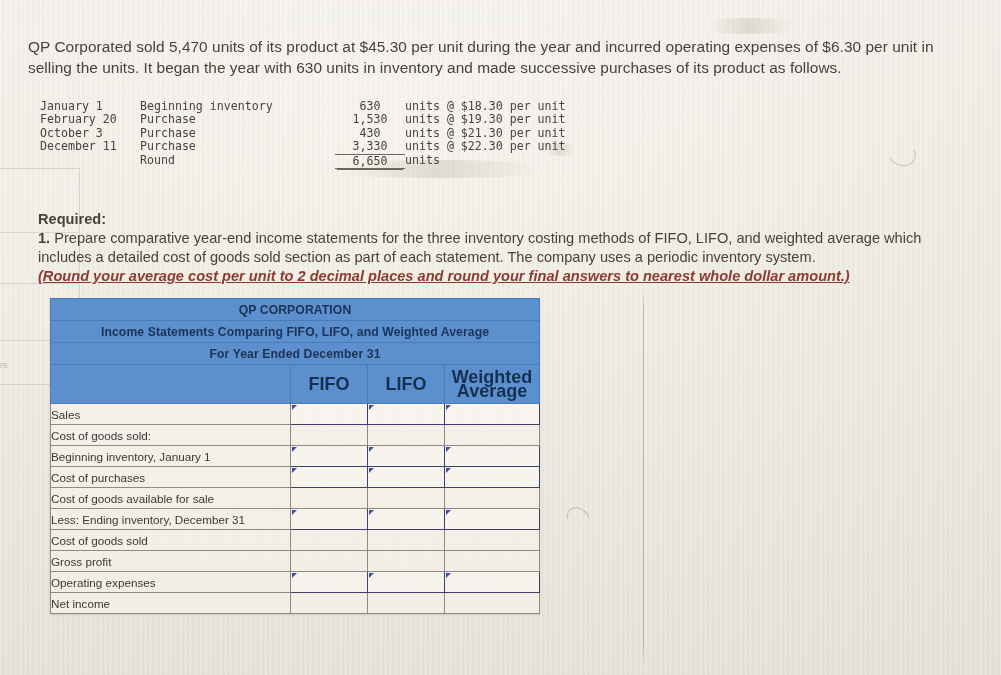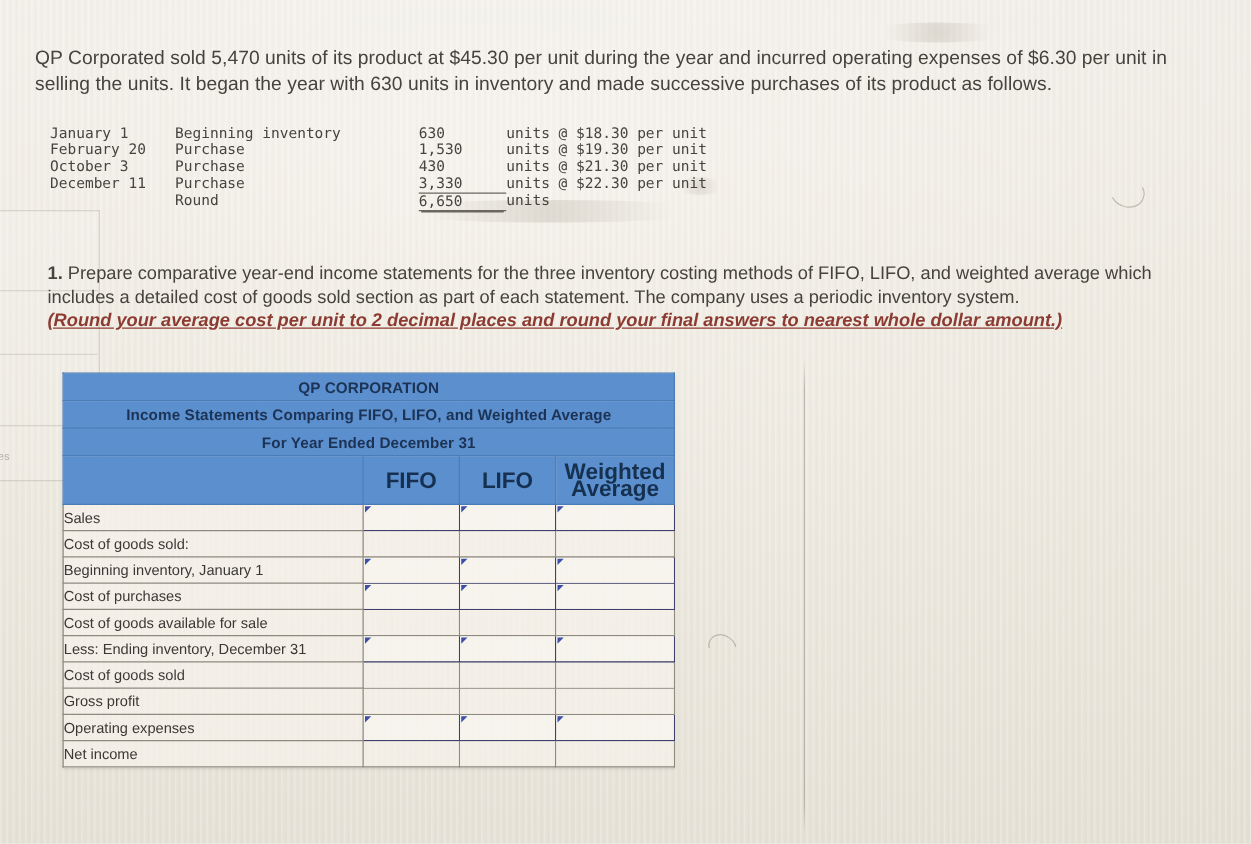--- a/index.html
+++ b/index.html
@@ -82,21 +82,21 @@
     color: #474440;
     border-collapse: collapse;
   }
   .purchases td {
     padding: 0;
     white-space: pre;
     vertical-align: top;
   }
   .p-date   { width: 100px; }
   .p-desc   { width: 195px; }
-  .p-units  { text-align: left; width: 70px; }
+  .p-units  { text-align: center; width: 70px; }
   .p-rest   { padding-left: 5px; }
   .underline-1 { border-bottom: 1px solid #6a6760; padding-bottom: 1px; }
   .underline-2 {
     border-bottom: 1px solid #6a6760;
     box-shadow: 0 3px 0 -2px #6a6760;
     padding-bottom: 1px;
   }
 
   
   .required {
@@ -238,20 +238,21 @@
       <tr>
         <td class="p-date"></td>
         <td class="p-desc">Round</td>
         <td class="p-units underline-2">6,650</td>
         <td class="p-rest">units</td>
       </tr>
     </tbody>
   </table>
 
   <div class="required">
+    <div class="req-head">Required:</div>
     <div><span class="req-num">1.</span><span> Prepare comparative year-end income statements for the three inventory costing methods of FIFO, LIFO, and weighted average which includes a detailed cost of goods sold section as part of each statement. The company uses a periodic inventory system.</span></div>
     <div class="req-note">(Round your average cost per unit to 2 decimal places and round your final answers to nearest whole dollar amount.)</div>
   </div>
 
   <table class="answer-table">
     <colgroup>
       <col style="width:240px">
       <col style="width:77px">
       <col style="width:77px">
       <col style="width:95px">

